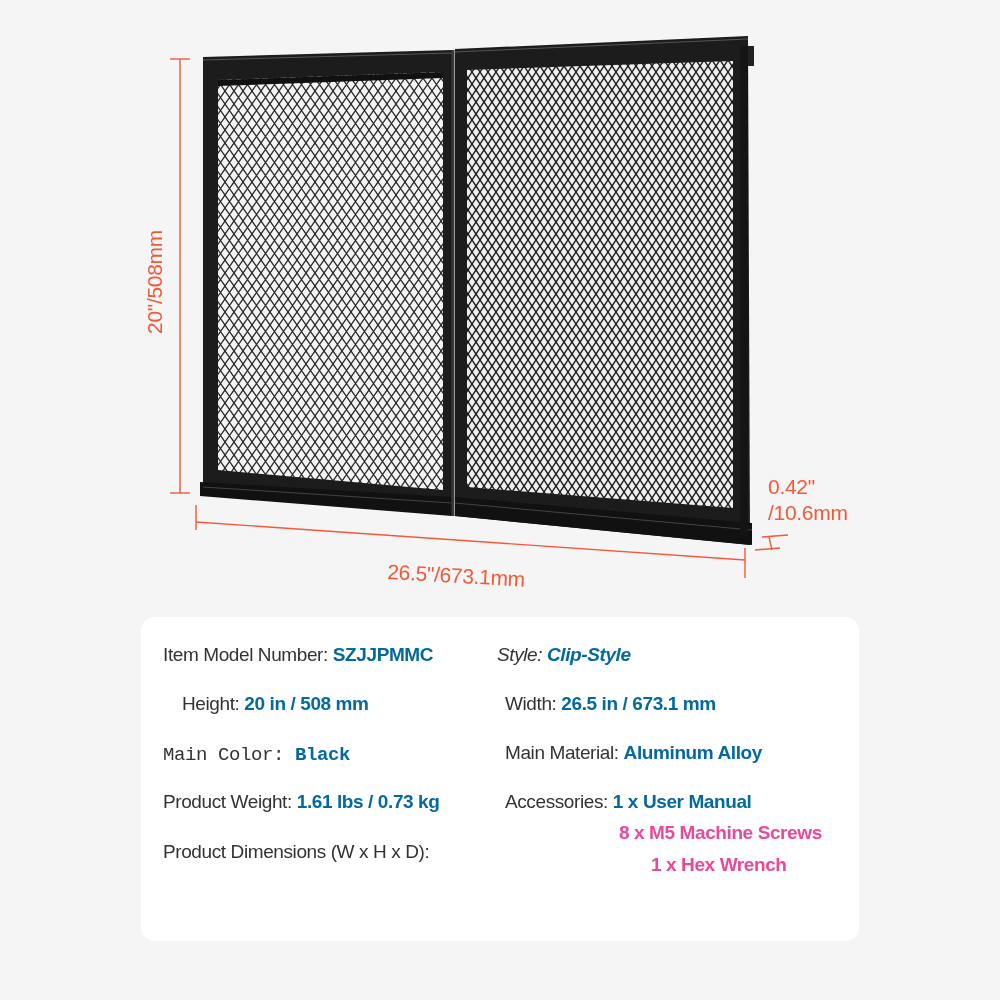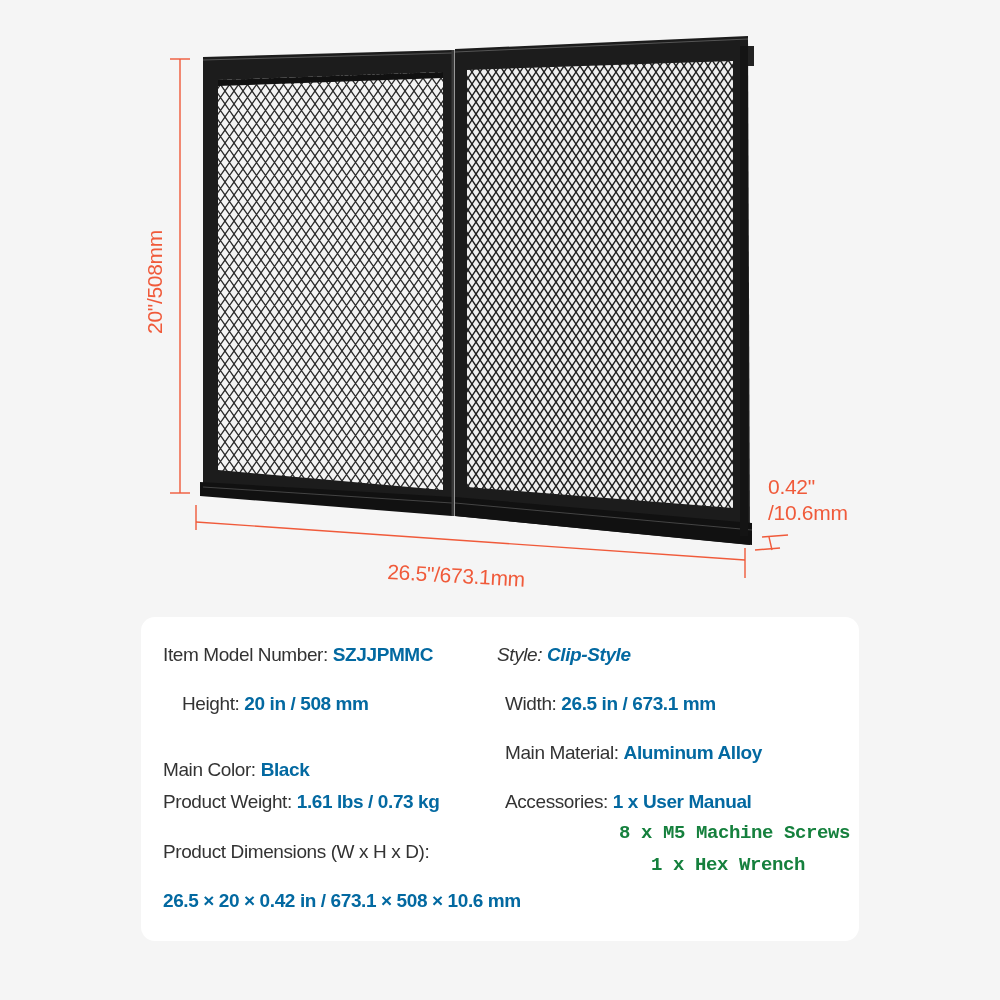--- a/index.html
+++ b/index.html
@@ -18,21 +18,21 @@
   .dim-width { left: 388px; top: 560px; transform: rotate(3.2deg); transform-origin: left top; }
   .dim-depth { left: 768px; top: 474px; line-height: 26px; }
   .spec-card {
     position: absolute; left: 141px; top: 617px; width: 718px; height: 324px;
     background: #ffffff; border-radius: 14px;
   }
   .spec {
     position: absolute; font-size: 19px; color: #333333; white-space: nowrap; letter-spacing: -0.4px;
   }
   .spec .v { color: #0369a1; font-weight: bold; }
-  .acc-item { position: absolute; font-size: 19px; color: #15803d; font-weight: bold; white-space: nowrap; letter-spacing: -0.4px; font-family: Liberation Mono, monospace; }
+  .acc-item { position: absolute; font-size: 19px; color: #ec4899; font-weight: bold; white-space: nowrap; letter-spacing: -0.4px; }
 </style>
 </head>
 <body>
 
 <svg class="illustration" viewBox="0 0 1000 610" width="1000" height="610">
   <defs>
     <pattern id="mesh" width="9" height="13" patternUnits="userSpaceOnUse">
       <rect width="9" height="13" fill="#f4f4f4"></rect>
       <path d="M0 0 L4.5 6.5 L0 13 M9 0 L4.5 6.5 L9 13" stroke="#2a2a2a" stroke-width="1.3" fill="none"></path>
     </pattern>
@@ -100,37 +100,34 @@
 
   <div class="spec" style="left:22px; top:76px;margin-left:19px;">
     <span>Height:</span>
     <span class="v">20 in / 508 mm</span>
   </div>
   <div class="spec" style="left:364px; top:76px;">
     <span>Width:</span>
     <span class="v">26.5 in / 673.1 mm</span>
   </div>
 
-  <div class="spec" style="left:22px; top:142px;">
+  <div class="spec" style="left:22px; top:127px;font-family:Liberation Mono, monospace;">
     <span>Main Color:</span>
     <span class="v">Black</span>
   </div>
   <div class="spec" style="left:364px; top:125px;">
     <span>Main Material:</span>
     <span class="v">Aluminum Alloy</span>
   </div>
 
   <div class="spec" style="left:22px; top:174px;">
     <span>Product Weight:</span>
     <span class="v">1.61 lbs / 0.73 kg</span>
   </div>
   <div class="spec" style="left:364px; top:174px;">
     <span>Accessories:</span>
     <span class="v">1 x User Manual</span>
   </div>
   <div class="acc-item" style="left:478px; top:205px;">8 x M5 Machine Screws</div>
   <div class="acc-item" style="left:478px; top:237px;margin-left:32px;">1 x Hex Wrench</div>
 
   <div class="spec" style="left:22px; top:224px;">Product Dimensions (W x H x D):</div>
-  <div class="spec" style="left:22px; top:273px;">
-    <span class="v">26.5 × 20 × 0.42 in / 673.1 × 508 × 10.6 mm</span>
-  </div>
 </div>
 
 </body></html>

